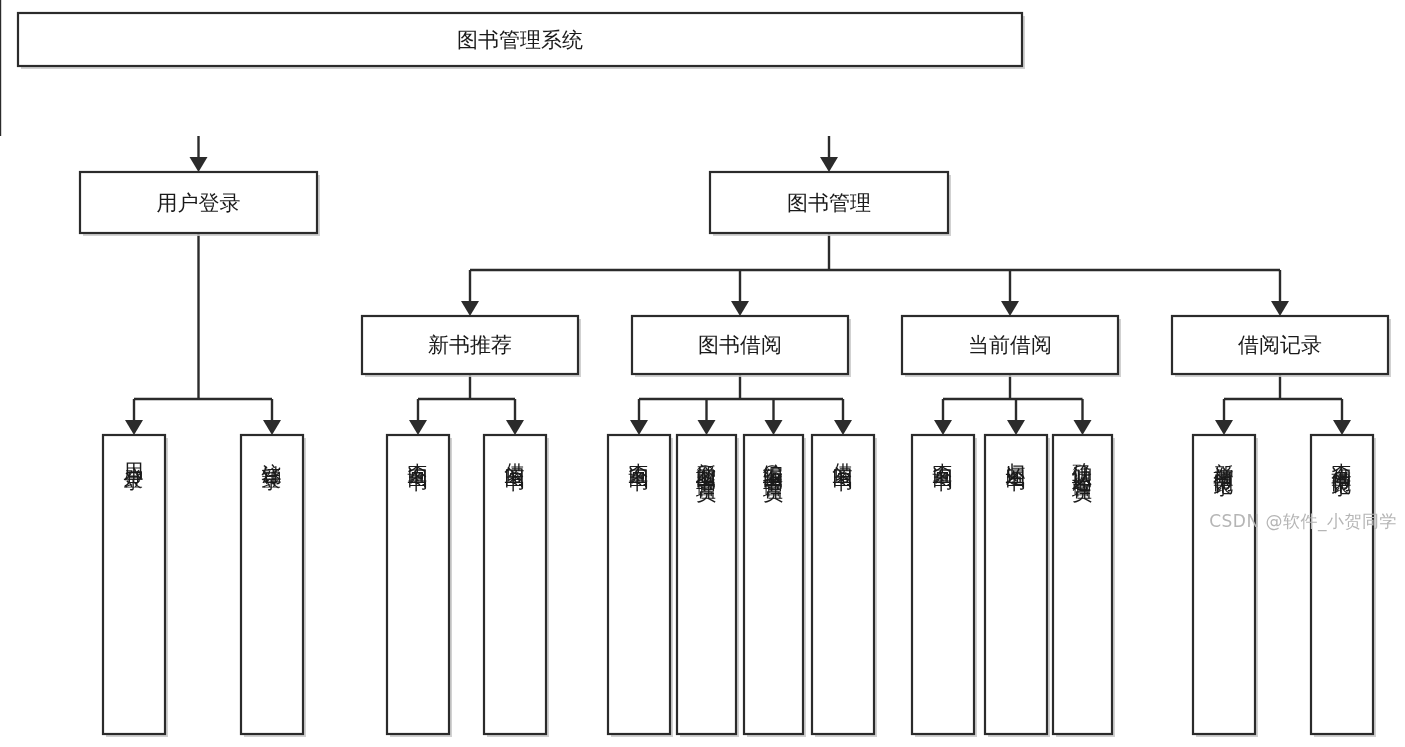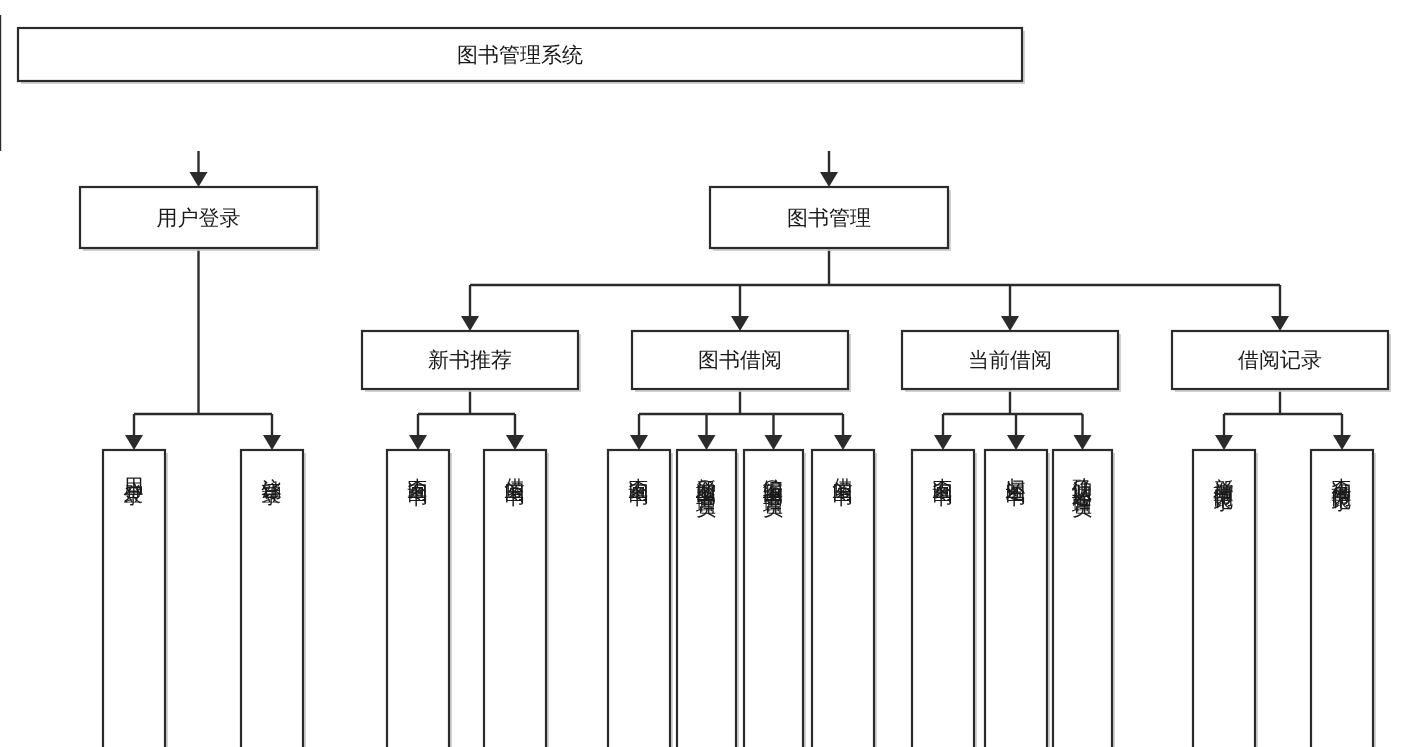--- a/index.html
+++ b/index.html
@@ -9,21 +9,21 @@
   }
   body {
     width: 1405px;
     height: 747px;
     position: relative;
     overflow: hidden;
     font-family: "DejaVu Sans", "Liberation Sans", sans-serif;
   }
   #diagram-root {
     position: absolute;
-    left: 0; top: 15px;
+    left: 0; top: 0;
     width: 1405px;
     height: 539px;
   }
   svg.flow {
     display: block;
     width: 1405px;
     height: 747px;
   }
   .node-box {
     fill: #ffffff;
@@ -220,13 +220,14 @@
       <div class="vlabel-wrap" style="left: 1053px; top: 447px; width: 59px; height: 279px;">
         <span class="vlabel">确认归还（管理员）</span>
       </div>
       <div class="vlabel-wrap" style="left: 1193px; top: 447px; width: 62px; height: 279px;">
         <span class="vlabel">新增借阅记录</span>
       </div>
       <div class="vlabel-wrap" style="left: 1311px; top: 447px; width: 62px; height: 279px;">
         <span class="vlabel">查询借阅记录</span>
       </div>
     </div>
+  <div id="watermark">CSDN @软件_小贺同学</div>
 </div>
 
 </body></html>

